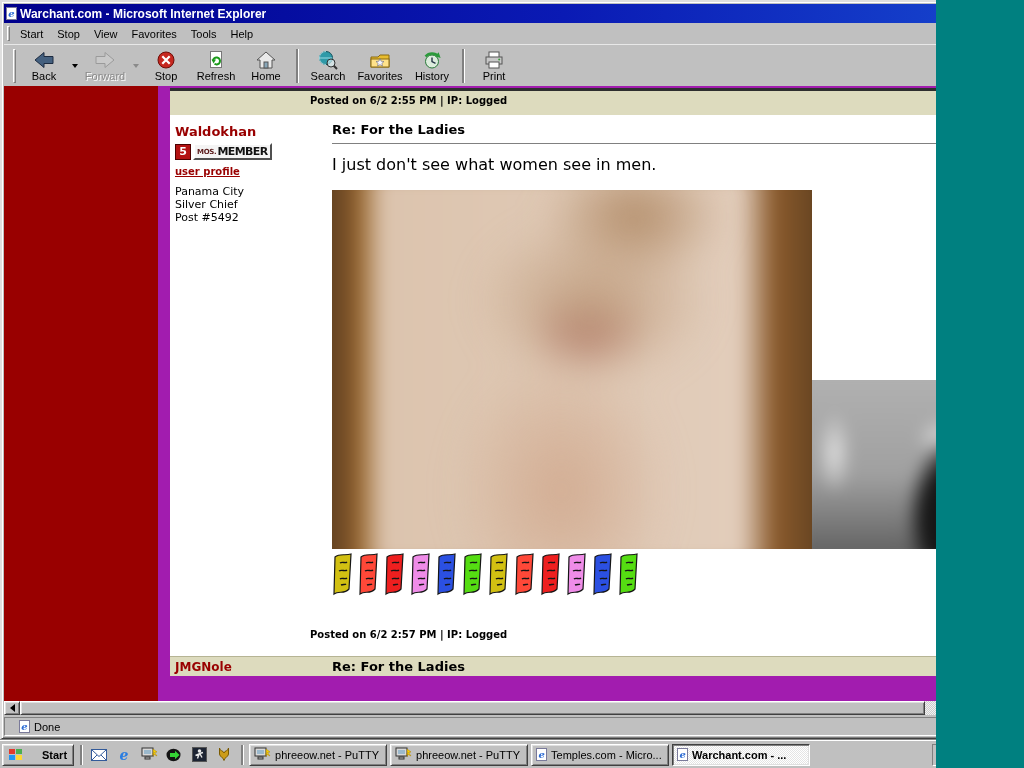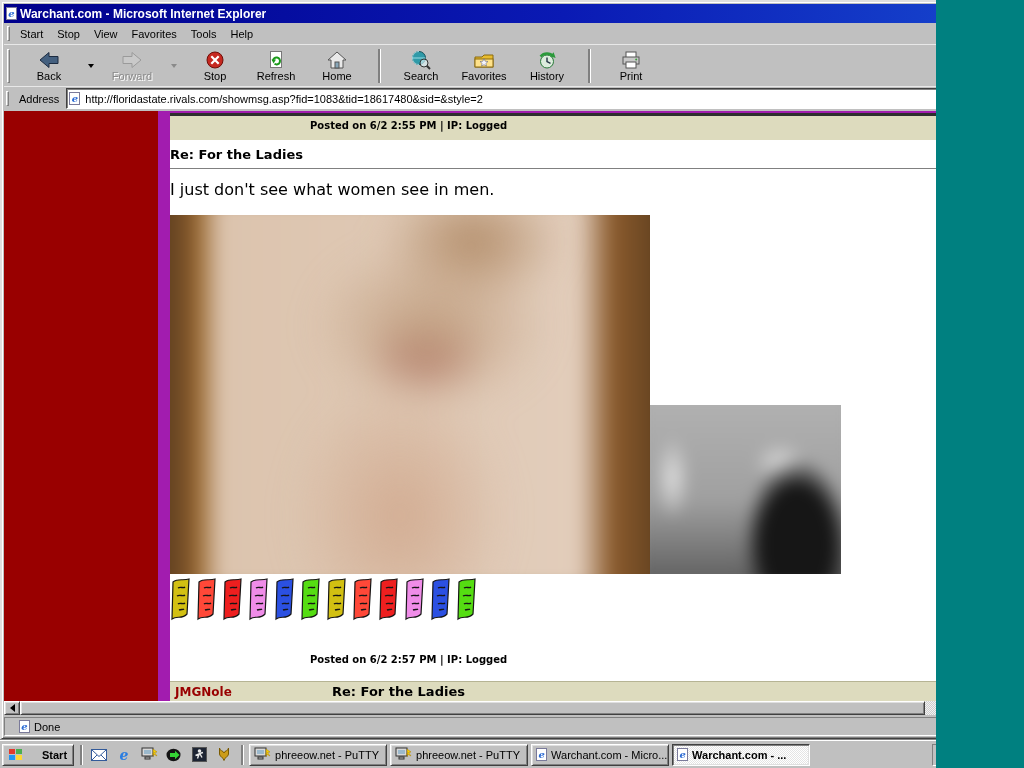--- a/index.html
+++ b/index.html
@@ -34,21 +34,21 @@
 
   .menubar { flex:none; height:21px; display:flex; align-items:center; position:relative; padding-left:2px; }
   .grip { width:3px; height:15px; border:1px solid; border-color:#fff #808080 #808080 #fff; margin:0 3px 0 1px; flex:none; }
   .menu-item { font-size:11px; padding:3px 7px; }
   .menulogo { position:absolute; right:1px; top:0px; width:26px; height:20px; background:#000;
               border:1px solid #808080; display:flex; align-items:center; justify-content:center; }
   .winflag { width:13px; height:12px; display:grid; grid-template-columns:6px 6px; grid-template-rows:5px 5px; gap:1px; }
   .winflag span:nth-child(1){background:#e03a2e;} .winflag span:nth-child(2){background:#4caf50;}
   .winflag span:nth-child(3){background:#2196f3;} .winflag span:nth-child(4){background:#fdd835;}
 
-  .toolbar { flex:none; height:42px; display:flex; align-items:center; border-top:1px solid #e8e8e8; padding-left:2px;gap:11px; }
+  .toolbar { flex:none; height:42px; display:flex; align-items:center; border-top:1px solid #e8e8e8; padding-left:8px; }
   .toolbar .grip { height:34px; }
   .tbtn { width:50px; height:40px; display:flex; flex-direction:column; align-items:center; justify-content:center;
           gap:0px; font-size:11px; color:#000; background:transparent; border:1px solid transparent; }
   .tbtn svg { display:block; }
   .tbtn .tlabel { line-height:12px; }
   .tbtn.disabled { color:#8a8a8a; text-shadow:1px 1px 0 #fff; }
   .tbtn-drop { width:11px; height:40px; display:flex; align-items:center; justify-content:center; }
   .tri-down { width:0; height:0; border-left:3px solid transparent; border-right:3px solid transparent; border-top:4px solid #000; }
   .tri-down.dis { border-top-color:#8a8a8a; }
   .tsep { width:2px; height:34px; background:#808080; box-shadow:1px 0 0 #fff; margin:0 5px; flex:none; }
@@ -287,42 +287,45 @@
         <svg width="20" height="20">
             <rect x="5" y="2" width="10" height="6" fill="#fff" stroke="#555"></rect>
             <rect x="2" y="7" width="16" height="7" fill="#c9c9c9" stroke="#555"></rect>
             <rect x="5" y="12" width="10" height="6" fill="#fff" stroke="#555"></rect>
             <circle cx="15.2" cy="9.4" r="1" fill="#3a9a3a"></circle>
           </svg>
         <span class="tlabel">Print</span>
       </div>
     </div>
 
-    <div class="addressbar">
-      <span class="grip"></span>
-      <span class="addr-label"><span>Address</span></span>
-      <div class="addr-field">
-        <span class="page-icon small"></span>
-        <span class="addr-text">http://floridastate.rivals.com/showmsg.asp?fid=1083&amp;tid=18617480&amp;sid=&amp;style=2</span>
-        <span class="addr-drop r">
-            <span class="tri-down"></span>
-          </span>
-      </div>
-    </div>
 
     <div class="content">
       <div class="sidebar"></div>
 
       <div class="posttable">
 
         <div class="band-prev">
           <span>Posted on 6/2 2:55 PM | IP: Logged</span>
         </div>
 
         <div class="post-main" style="position:absolute;">
+          <div class="usercol">
+            <div class="author-name">Waldokhan</div>
+            <div class="badge">
+              <span class="badge-num">5</span>
+              <span class="badge-member">
+                <span class="badge-mos">MOS.</span>
+                <span class="badge-mem">MEMBER</span>
+              </span>
+            </div>
+            <a class="profile-link">user profile</a>
+            <div class="user-line first">Panama City</div>
+            <div class="user-line">Silver Chief</div>
+            <div class="user-line">Post #5492</div>
+          </div>
 
           <div class="msgcol">
             <div class="subject">Re: For the Ladies</div>
             <div class="subject-rule"></div>
             <div class="body-text">I just don't see what women see in men.</div>
 
             <div class="media">
               <div class="photo-main">
                 <div class="base"></div>
                 <div class="blobs"></div>
@@ -514,21 +517,21 @@
       <svg width="17" height="15">
           <rect x="1" y="1" width="11" height="8" fill="#d8d8d8" stroke="#333"></rect>
           <rect x="3" y="3" width="7" height="4" fill="#9ab8cc"></rect>
           <rect x="4" y="10" width="5" height="2" fill="#bbb" stroke="#333"></rect>
           <polygon points="12,2 16,5 13.5,5.5 16,9 11.5,6.5 12.5,9.5" fill="#ffd400" stroke="#a88000" stroke-width="0.5"></polygon>
         </svg>
       <span>phreeow.net - PuTTY</span>
     </div>
     <div class="task-btn r">
       <span class="page-icon small"></span>
-      <span>Warchant.com - Micro...</span>
+      <span>Temples.com - Micro...</span>
     </div>
     <div class="task-btn s active">
       <span class="page-icon small"></span>
       <span>Warchant.com - ...</span>
     </div>
 
     <div class="tray sunk">
       <svg width="14" height="14">
           <polygon points="1,5 4,5 8,1.5 8,12.5 4,9 1,9" fill="#e8d44a" stroke="#555" stroke-width="0.6"></polygon>
           <path d="M10,4.5 q1.8,2.5 0,5 M11.8,3 q2.8,4 0,8" stroke="#555" fill="none"></path>

